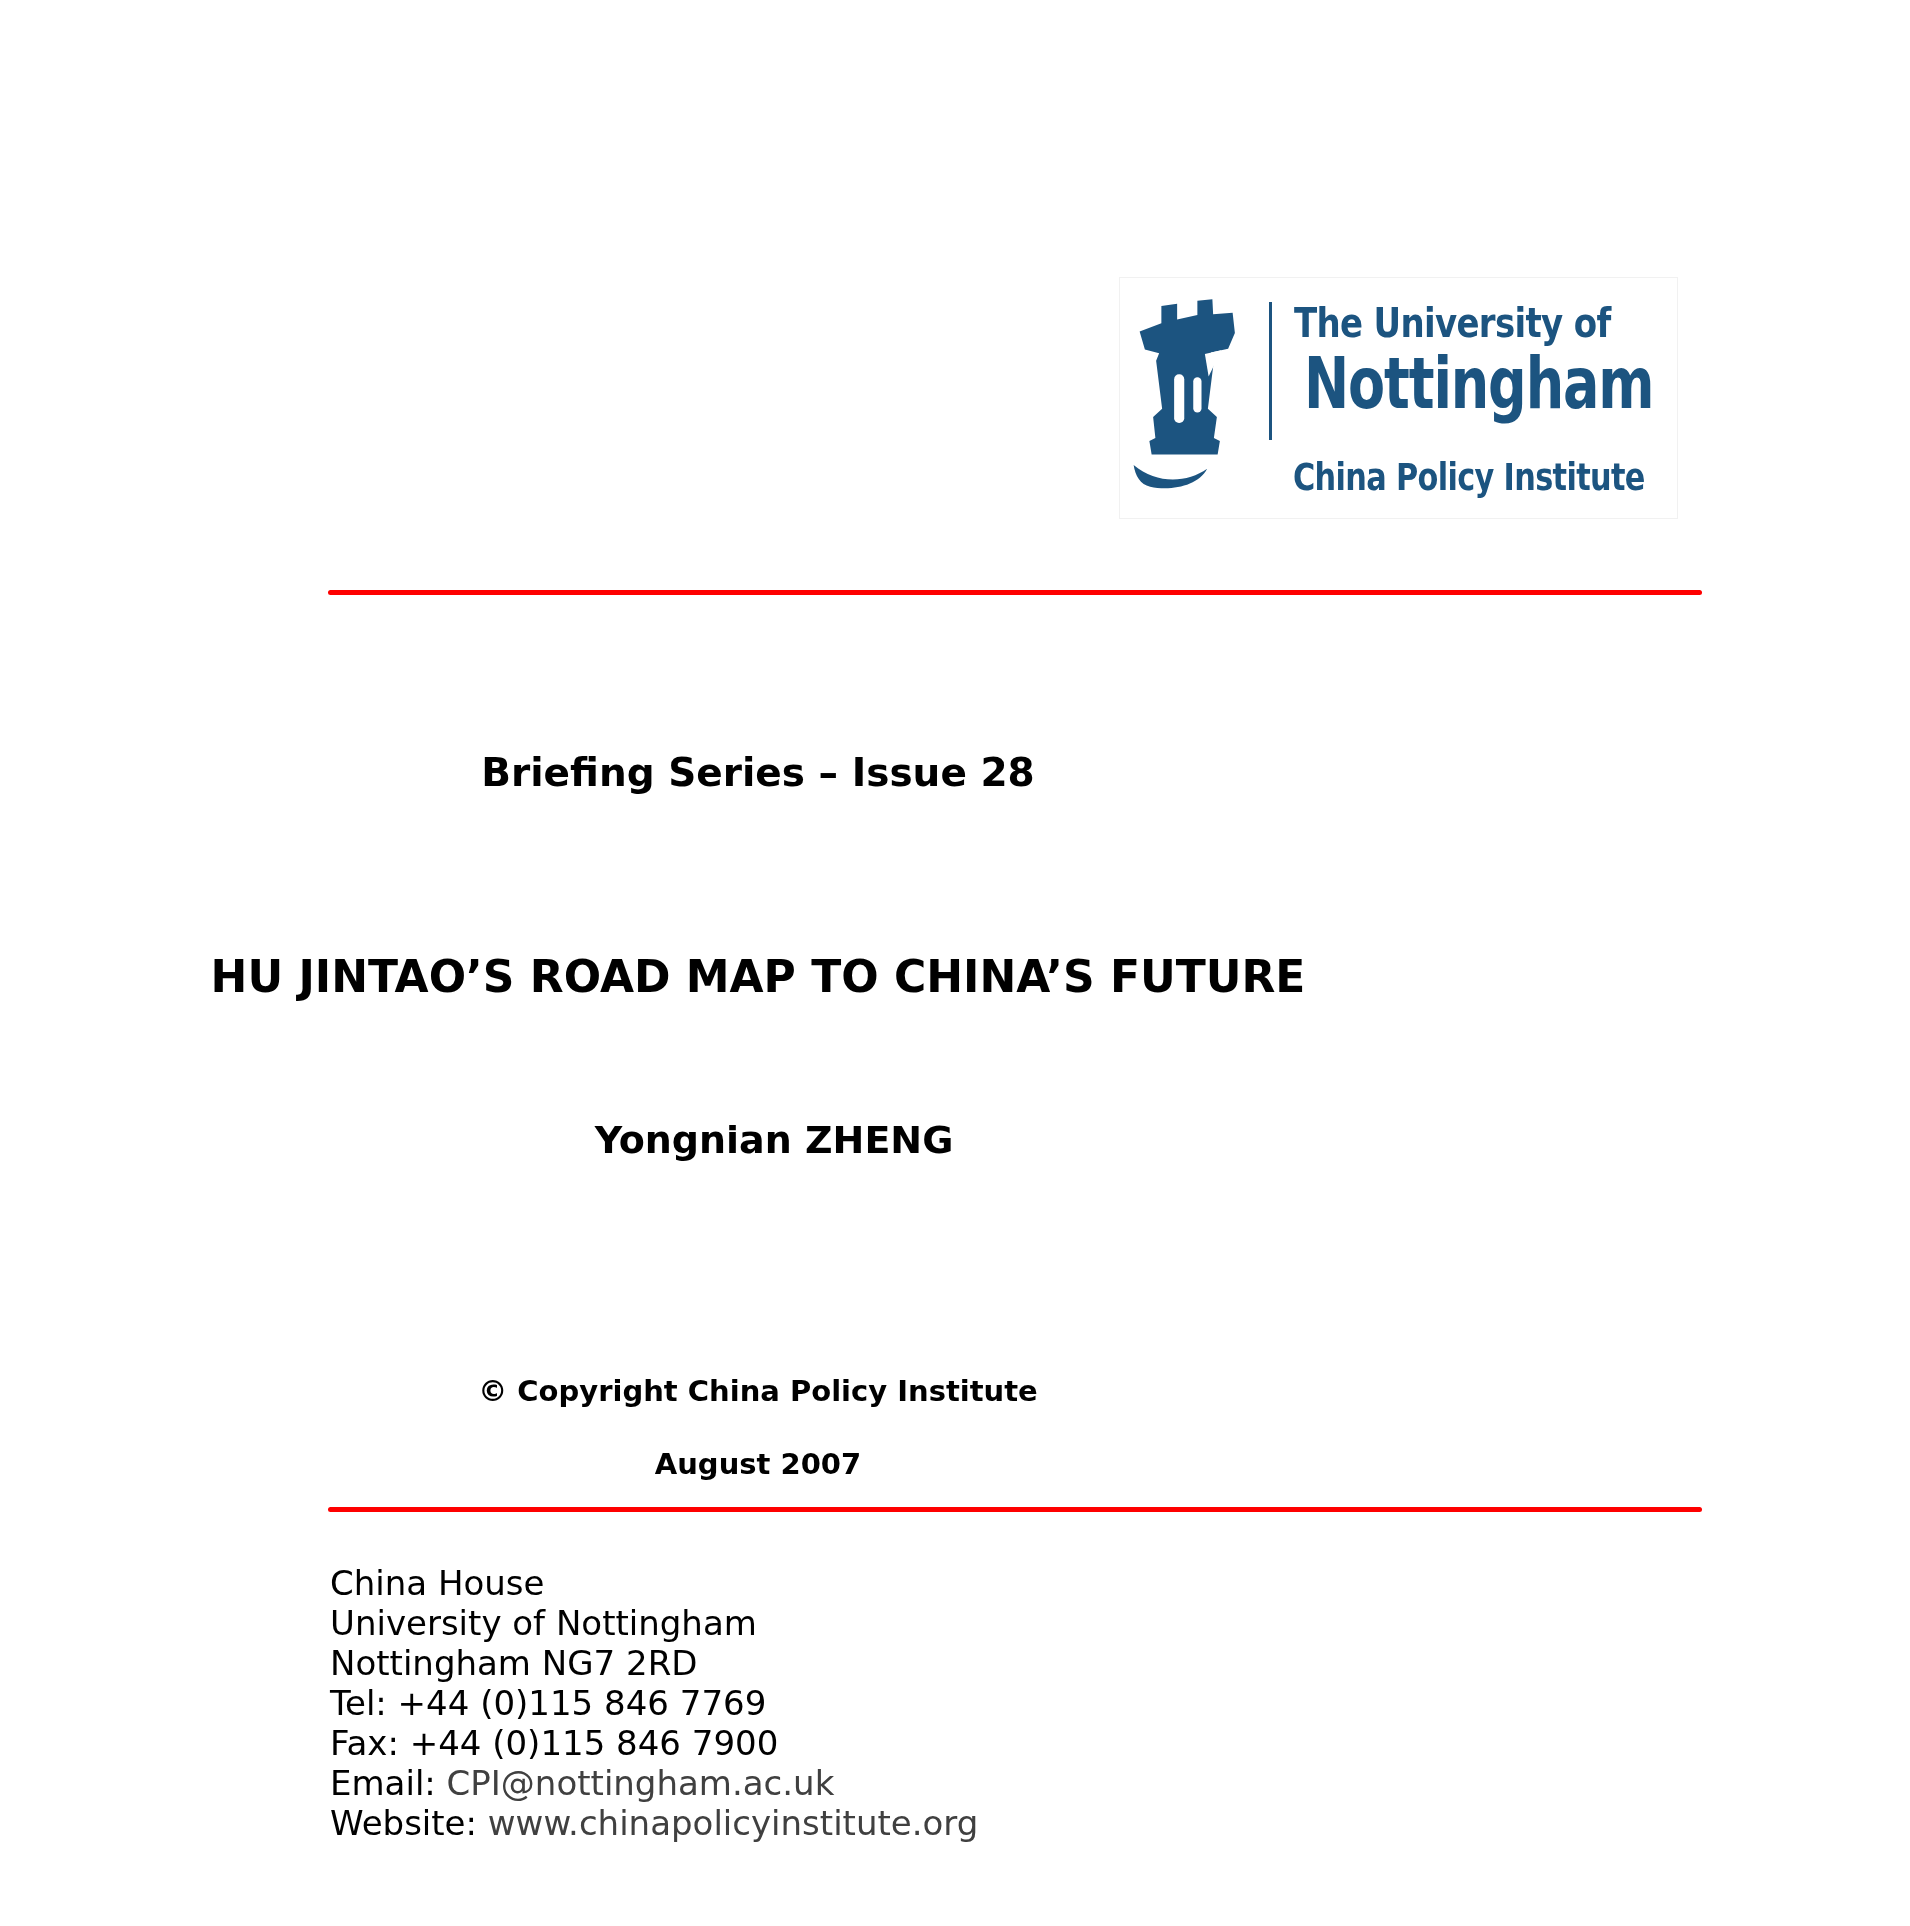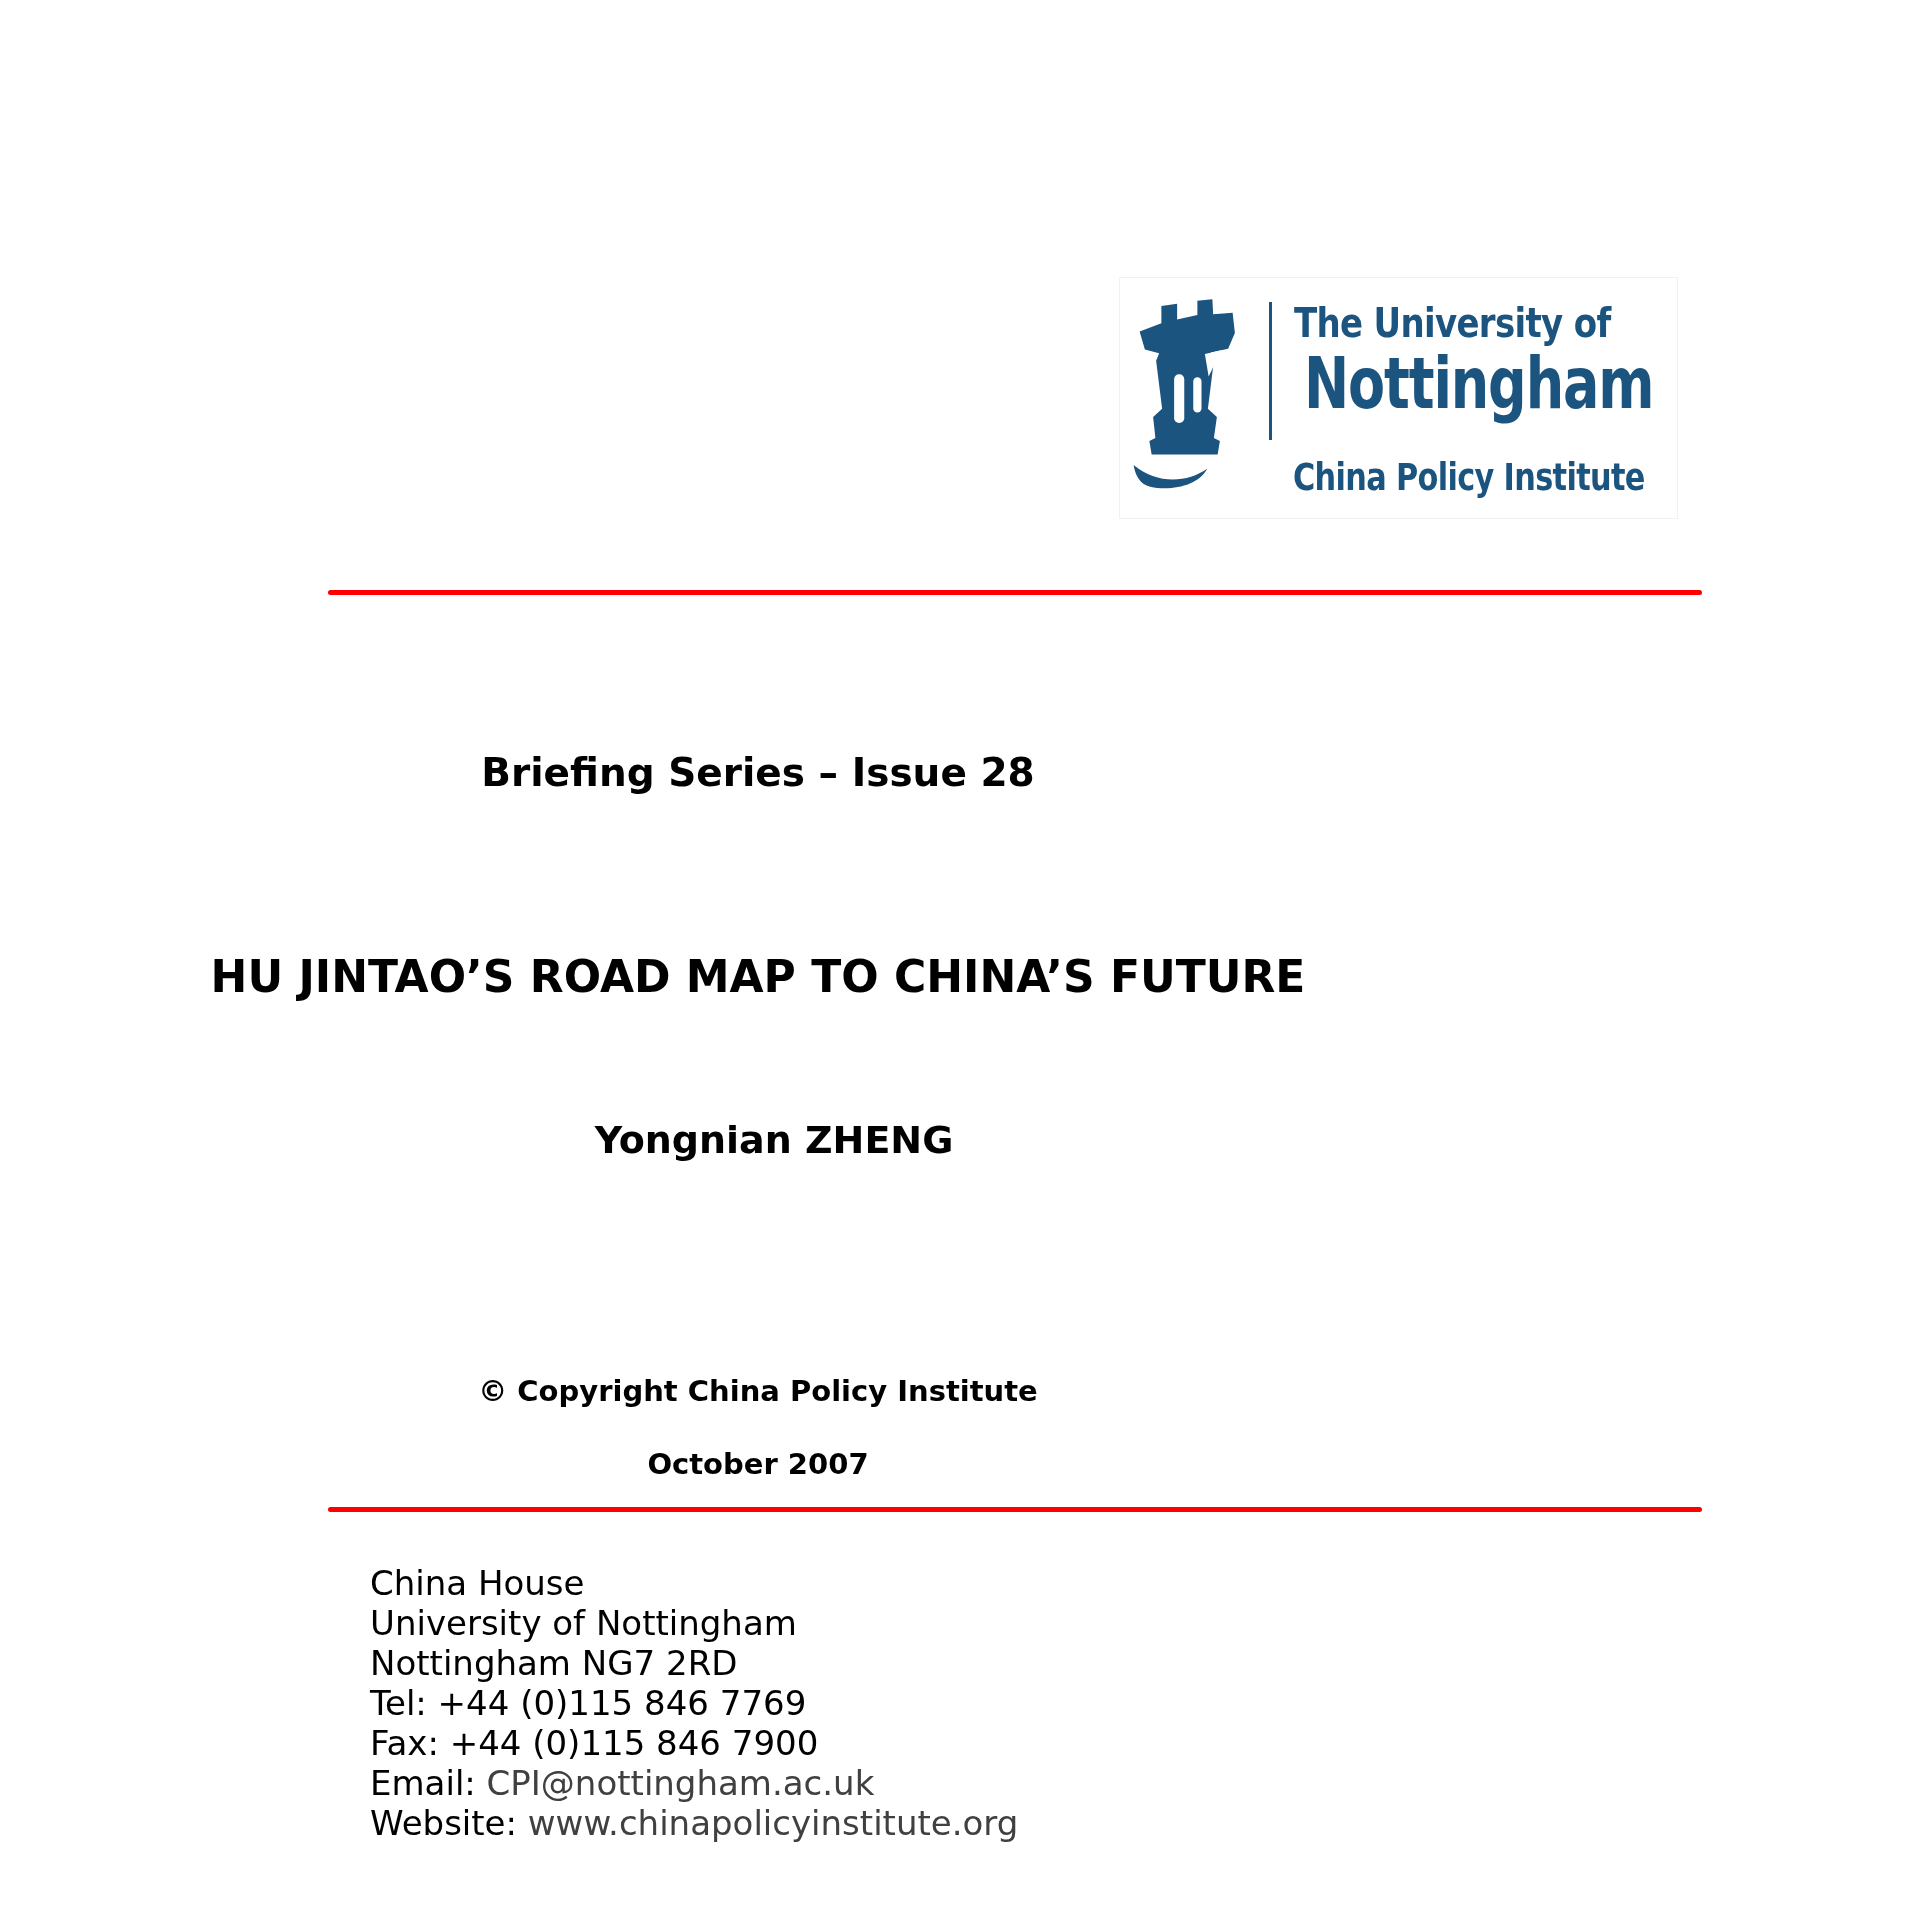--- a/index.html
+++ b/index.html
@@ -38,21 +38,21 @@
     font-weight:bold;white-space:nowrap;
   }
   .series-line{top:750px;font-size:39px;}
   .main-title{top:951px;font-size:44px;}
   .author-line{top:1118px;font-size:38px;padding-left:16px;}
   .copyright-line{top:1374px;font-size:29px;}
   .date-line{top:1447px;font-size:29px;}
   
   .address{
     position:absolute;left:330px;top:1563px;
-    font-size:34px;line-height:40px;font-weight:normal;margin-left:40px;
+    font-size:34px;line-height:40px;font-weight:normal;
   }
   .address a{color:#404040;}
 </style>
 </head>
 <body>
 
 <div class="page">
 
   <div class="logo-box">
     <svg class="logo-castle" viewBox="0 0 290 520" xmlns="http://www.w3.org/2000/svg">
@@ -68,21 +68,21 @@
     <div class="logo-text logo-cpi">China Policy Institute</div>
   </div>
 
   <div class="red-rule first"></div>
   <div class="red-rule second"></div>
 
   <div class="centerline series-line">Briefing Series – Issue 28</div>
   <div class="centerline main-title">HU JINTAO’S ROAD MAP TO CHINA’S FUTURE</div>
   <div class="centerline author-line">Yongnian ZHENG</div>
   <div class="centerline copyright-line">© Copyright China Policy Institute</div>
-  <div class="centerline date-line">October 2007</div>
+  <div class="centerline date-line">August 2007</div>
 
   <div class="address">
     <div>China House</div>
     <div>University of Nottingham</div>
     <div>Nottingham NG7 2RD</div>
     <div>Tel: +44 (0)115 846 7769</div>
     <div>Fax: +44 (0)115 846 7900</div>
     <div><span>Email: </span><a>CPI@nottingham.ac.uk</a></div>
     <div><span>Website: </span><a>www.chinapolicyinstitute.org</a></div>
   </div>

